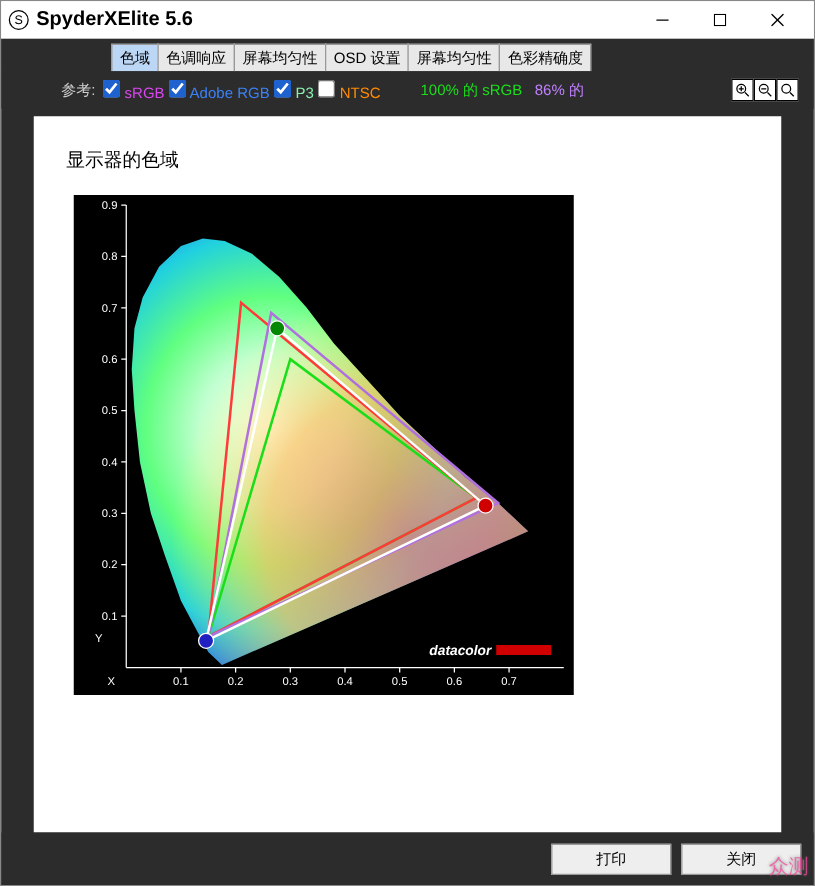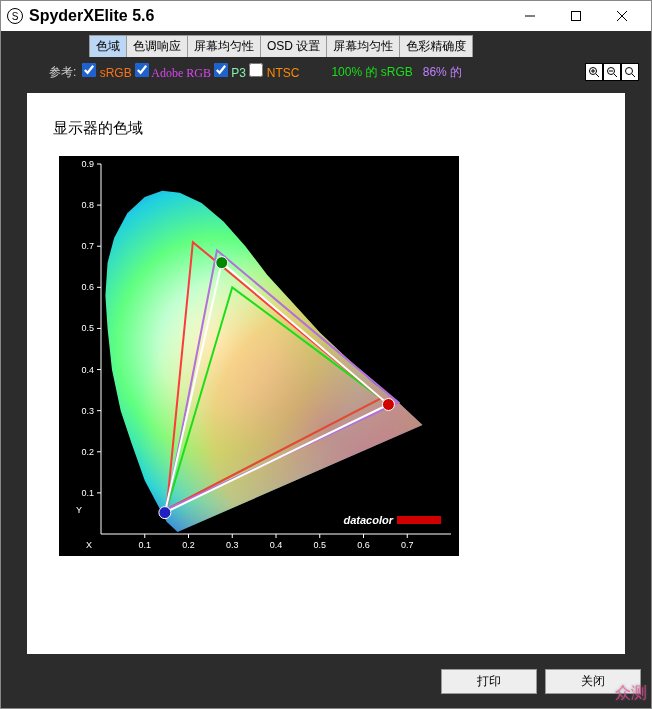--- a/index.html
+++ b/index.html
@@ -9,33 +9,33 @@
   .titlebar .appicon { width: 16px; height: 16px; border: 1px solid #000; border-radius: 50%; display: inline-flex; align-items: center; justify-content: center; margin-right: 6px; font-size: 10px; }
   .title { flex: 1; font-size: 16px; font-weight: bold; }
   .winbtns { display: flex; }
   .winbtn { width: 46px; height: 30px; display: flex; align-items: center; justify-content: center; }
   .content { flex: 1; background: #2c2c2c; display: flex; flex-direction: column; position: relative; overflow: hidden; }
   .tabbar { display: flex; align-items: center; padding: 4px 0 0 88px; background: #2c2c2c; }
   .tab { background: #e8e8e8; border: 1px solid #999; border-bottom: none; padding: 2px 6px; font-size: 12px; margin-right: -1px; cursor: pointer; }
   .tab.active { background: #bcd6f5; }
   .optionsbar { display: flex; align-items: center; padding: 6px 12px 6px 48px; color: #ccc; gap: 6px; background: #2c2c2c; }
   .cb { width: 14px; height: 14px; accent-color: #1e62d0; }
-  .opt-green { color: #f97316; text-align: center; }
-  .opt-red  { color: #d946ef; font-family: Liberation Serif, serif; }
+  .opt-green { color: #d946ef; text-align: center; }
+  .opt-red  { color: #3b82f6; }
   .opt-purp { color: #86efac; }
   .opt-orng { color: #ff8a00; }
   .stat-green { color: #1ade1a; margin-left: 26px; }
   .stat-purp { color: #c080ff; margin-left: 10px; }
   .zoomicons { display: flex; gap: 0; margin-left: auto; }
   .zoomicons .ico { width: 18px; height: 18px; border: 1px solid #000; background: #fff; display: flex; align-items: center; justify-content: center; }
   .page { margin: 6px 26px 0 26px; background: #fff; flex: 1; padding: 26px 30px 0 26px; overflow: hidden; }
   .pagetitle { font-size: 15px; margin-bottom: 18px; }
   .chartbox { width: 400px; height: 400px; background: #000; margin-left: 6px; position: relative; }
   .chartbox svg { position: absolute; inset: 0; }
-  .footer { height: 54px; background: #2c2c2c; display: flex; align-items: center; justify-content: flex-end; padding: 0 10px; gap: 8px; }
+  .footer { height: 42px; background: #2c2c2c; display: flex; align-items: center; justify-content: flex-end; padding: 0 10px; gap: 8px; }
   .btn { background: #eee; border: 1px solid #999; padding: 3px 0; width: 96px; text-align: center; font-size: 12px; cursor: pointer; }
   .watermark { position: absolute; right: 4px; bottom: 4px; color: #ec4899; font-size: 16px; font-weight: 300; opacity: 0.8; pointer-events: none; text-shadow: 0 0 3px #666; }
 </style>
 </head>
 <body>
 
 <div class="window">
   <div class="titlebar">
     <span class="appicon">S</span>
     <span class="title">SpyderXElite 5.6</span>

